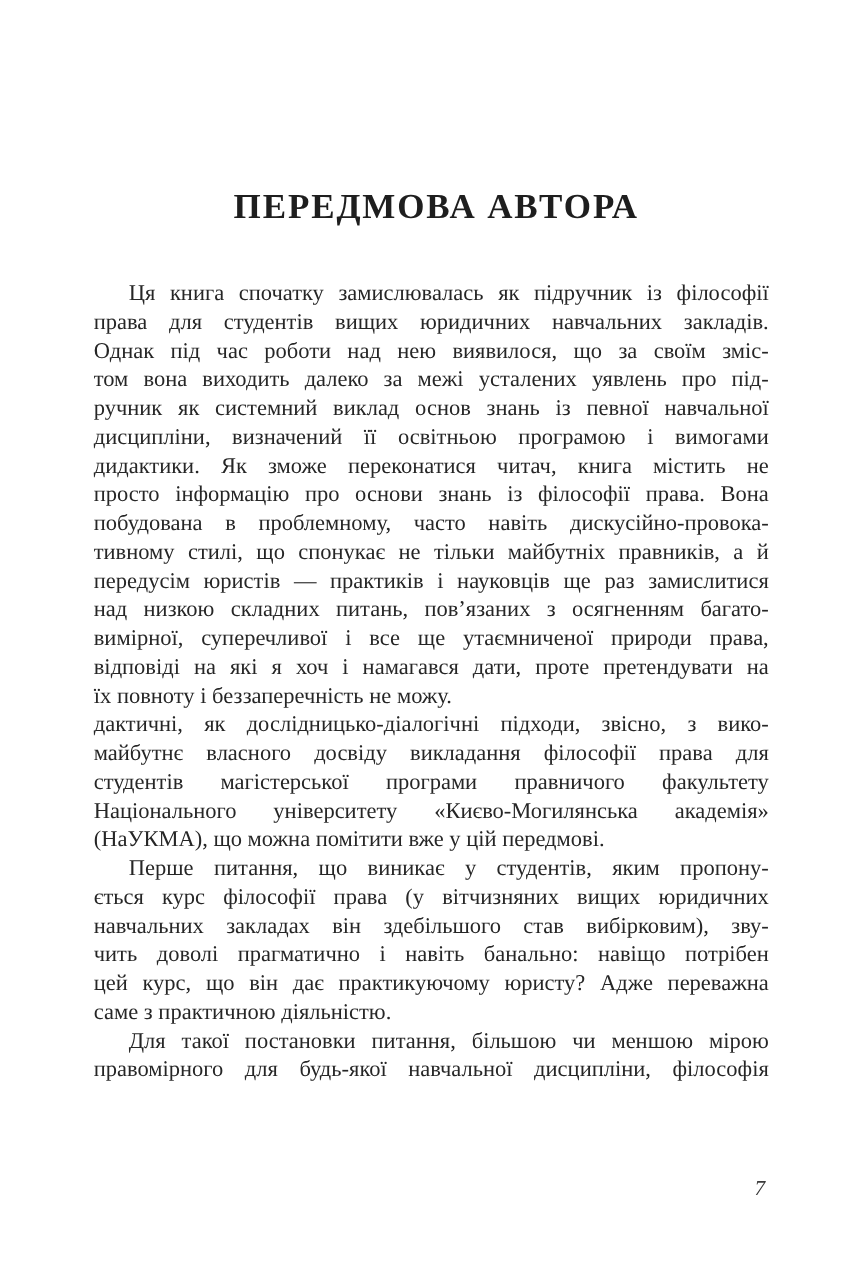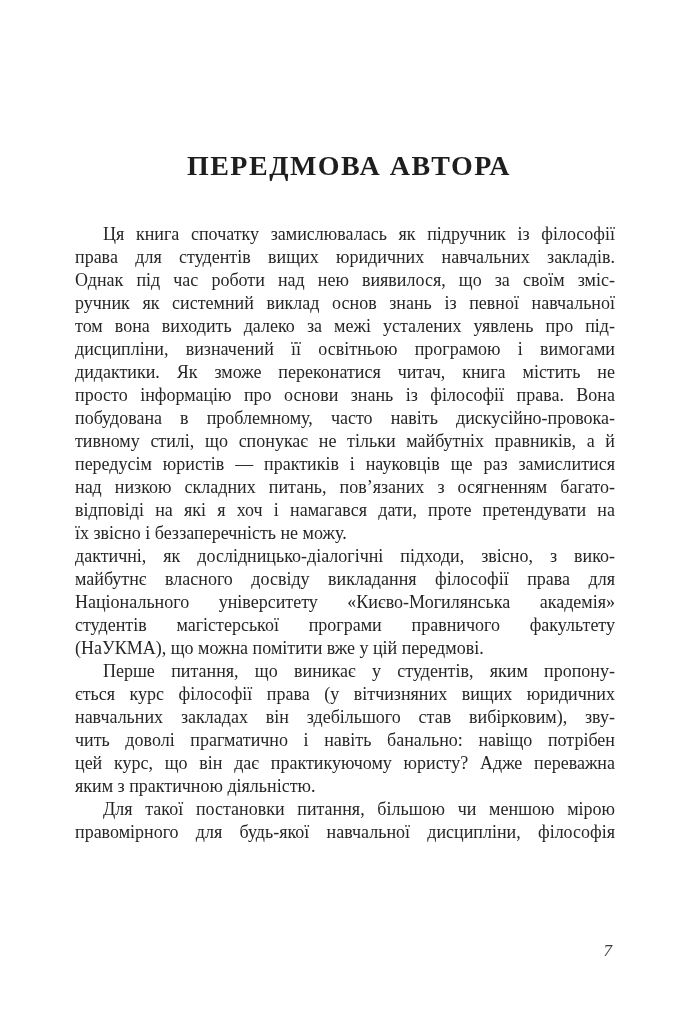--- a/index.html
+++ b/index.html
@@ -54,46 +54,47 @@
 <body>
 
 <div class="page">
   <h1 class="chapter-title">ПЕРЕДМОВА АВТОРА</h1>
 
   <div class="body-text">
       <div class="para">
         <div class="line first">Ця книга спочатку замислювалась як підручник із філософії</div>
         <div class="line">права для студентів вищих юридичних навчальних закладів.</div>
         <div class="line">Однак під час роботи над нею виявилося, що за своїм зміс-</div>
+        <div class="line">том вона виходить далеко за межі усталених уявлень про під-</div>
         <div class="line">ручник як системний виклад основ знань із певної навчальної</div>
-        <div class="line">том вона виходить далеко за межі усталених уявлень про під-</div>
         <div class="line">дисципліни, визначений її освітньою програмою і вимогами</div>
         <div class="line">дидактики. Як зможе переконатися читач, книга містить не</div>
         <div class="line">просто інформацію про основи знань із філософії права. Вона</div>
         <div class="line">побудована в проблемному, часто навіть дискусійно-провока-</div>
         <div class="line">тивному стилі, що спонукає не тільки майбутніх правників, а й</div>
         <div class="line">передусім юристів — практиків і науковців ще раз замислитися</div>
         <div class="line">над низкою складних питань, пов’язаних з осягненням багато-</div>
+        <div class="line">вимірної, суперечливої і все ще утаємниченої природи права,</div>
         <div class="line">відповіді на які я хоч і намагався дати, проте претендувати на</div>
-        <div class="line end">їх звісно і беззаперечність не можу.</div>
+        <div class="line end">їх повноту і беззаперечність не можу.</div>
       </div>
       <div class="para">
         <div class="line">дактичні, як дослідницько-діалогічні підходи, звісно, з вико-</div>
         <div class="line">майбутнє власного досвіду викладання філософії права для</div>
+        <div class="line">студентів магістерської програми правничого факультету</div>
         <div class="line">Національного університету «Києво-Могилянська академія»</div>
-        <div class="line">студентів магістерської програми правничого факультету</div>
         <div class="line end">(НаУКМА), що можна помітити вже у цій передмові.</div>
       </div>
       <div class="para">
         <div class="line first">Перше питання, що виникає у студентів, яким пропону-</div>
         <div class="line">ється курс філософії права (у вітчизняних вищих юридичних</div>
         <div class="line">навчальних закладах він здебільшого став вибірковим), зву-</div>
         <div class="line">чить доволі прагматично і навіть банально: навіщо потрібен</div>
         <div class="line">цей курс, що він дає практикуючому юристу? Адже переважна</div>
-        <div class="line end">яким з практичною діяльністю.</div>
+        <div class="line end">саме з практичною діяльністю.</div>
       </div>
       <div class="para">
         <div class="line first">Для такої постановки питання, більшою чи меншою мірою</div>
         <div class="line">правомірного для будь-якої навчальної дисципліни, філософія</div>
       </div>
     </div>
 
   <div class="folio">7</div>
 </div>
 

